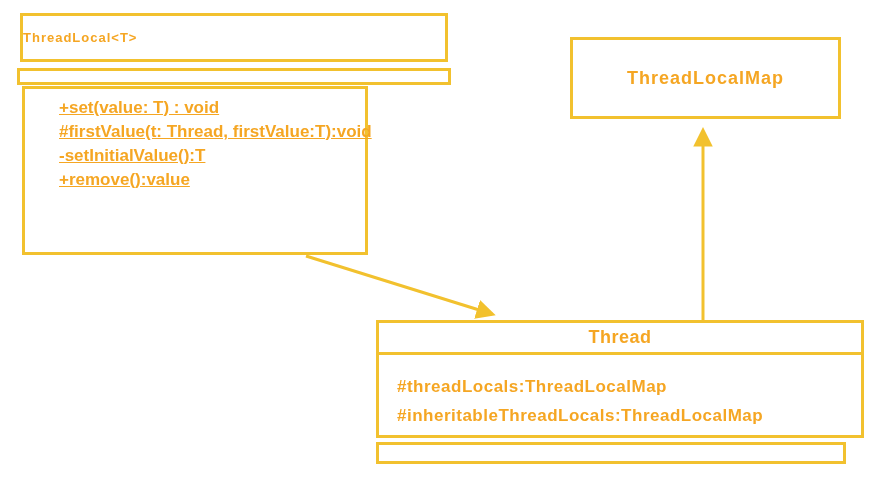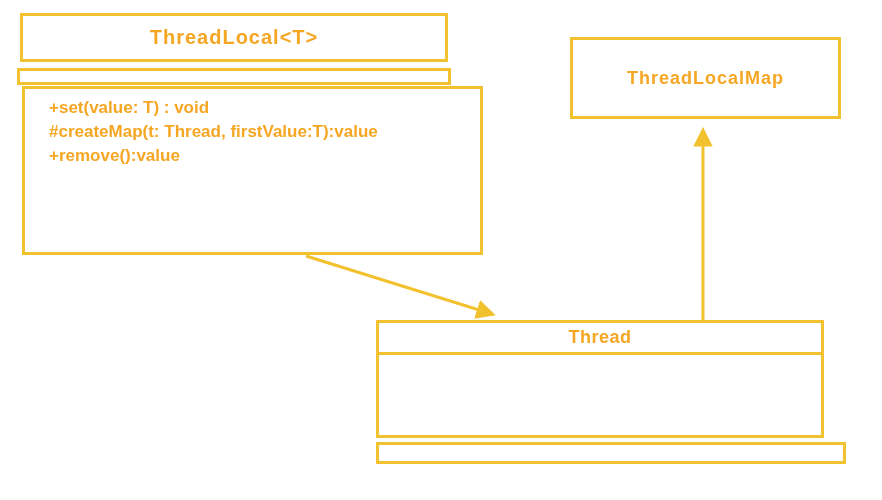--- a/index.html
+++ b/index.html
@@ -35,47 +35,48 @@
   .box {
     position: absolute;
     box-sizing: border-box;
     border: 3px solid var(--line, #F2C12E);
     background: transparent;
   }
   
   .tl-title {
     left: 20px; top: 13px; width: 428px; height: 49px;
     line-height: 43px;
-    text-align: center;
-    font-size: 20px;
+    text-align: left;
+    font-size: 13px;
     letter-spacing: 1px;
   }
   .tl-fields {
     left: 17px; top: 68px; width: 434px; height: 17px;
   }
   .tl-methods {
-    left: 22px; top: 86px; width: 461px; height: 169px;
-    padding: 7px 0 0 24px;
+    left: 22px; top: 86px; width: 346px; height: 169px;
+    padding: 7px 0 0 34px;
     font-size: 17px;
+    text-decoration: underline;
   }
   .tl-methods .m {
     line-height: 24px;
     white-space: nowrap;
   }
   
   .tlm {
     left: 570px; top: 37px; width: 271px; height: 82px;
     line-height: 76px;
     text-align: center;
     font-size: 18px;
     letter-spacing: 1px;
   }
   
   .thread-main {
-    left: 376px; top: 320px; width: 448px; height: 118px;
+    left: 376px; top: 320px; width: 488px; height: 118px;
   }
   .thread-title {
     height: 29px;
     line-height: 29px;
     border-bottom: 3px solid var(--line, #F2C12E);
     text-align: center;
     font-size: 18px;
     letter-spacing: 0.5px;
   }
   .thread-attrs {
@@ -105,26 +106,31 @@
     <line x1="306" y1="256" x2="492" y2="314" marker-end="url(#ah)"></line>
     <line x1="703" y1="320" x2="703" y2="131" marker-end="url(#ah)"></line>
   </svg>
 
   <div class="box tl-title">
     <span>ThreadLocal&lt;T&gt;</span>
   </div>
   <div class="box tl-fields"></div>
   <div class="box tl-methods">
     <div class="m">+set(value: T) : void</div>
-    <div class="m">#createMap(t: Thread, firstValue:T):value</div>
+    <div class="m">#firstValue(t: Thread, firstValue:T):void</div>
+    <div class="m">-setInitialValue():T</div>
     <div class="m">+remove():value</div>
   </div>
 
   <div class="box tlm">
     <span>ThreadLocalMap</span>
   </div>
 
   <div class="box thread-main">
     <div class="thread-title">Thread</div>
+    <div class="thread-attrs">
+      <div class="a">#threadLocals:ThreadLocalMap</div>
+      <div class="a">#inheritableThreadLocals:ThreadLocalMap</div>
+    </div>
   </div>
   <div class="box thread-strip"></div>
 
 </div>
 
 </body></html>

